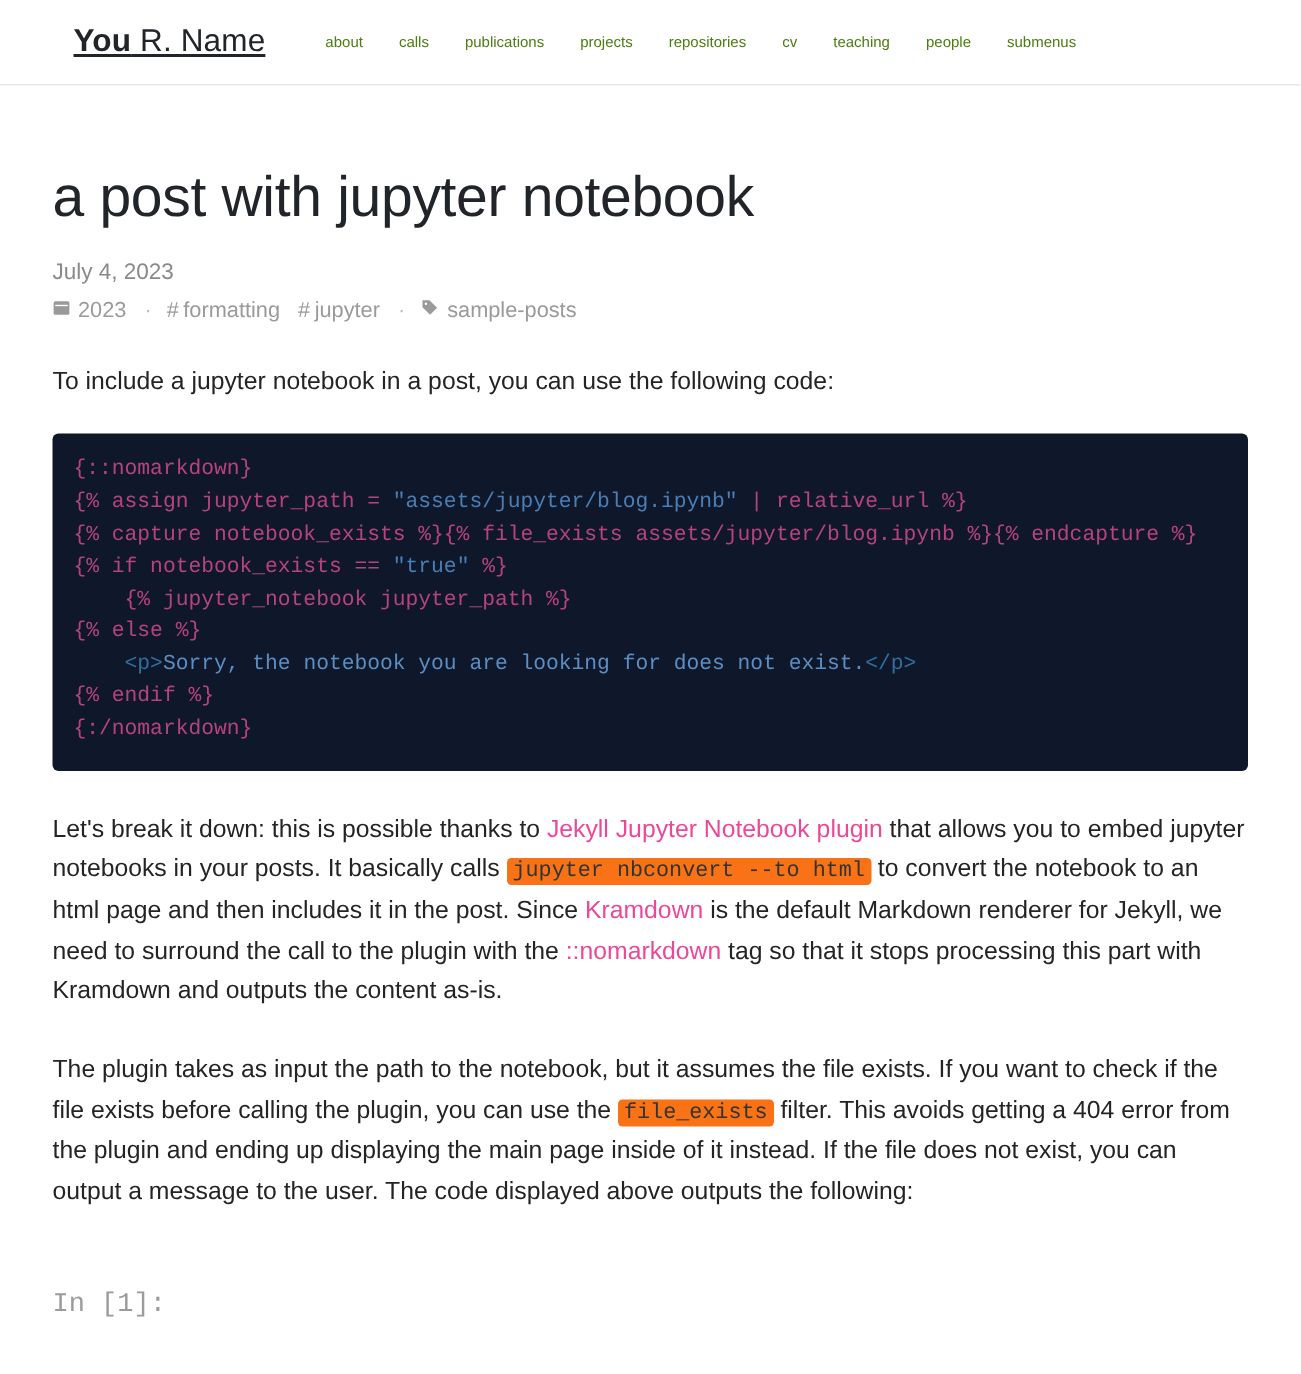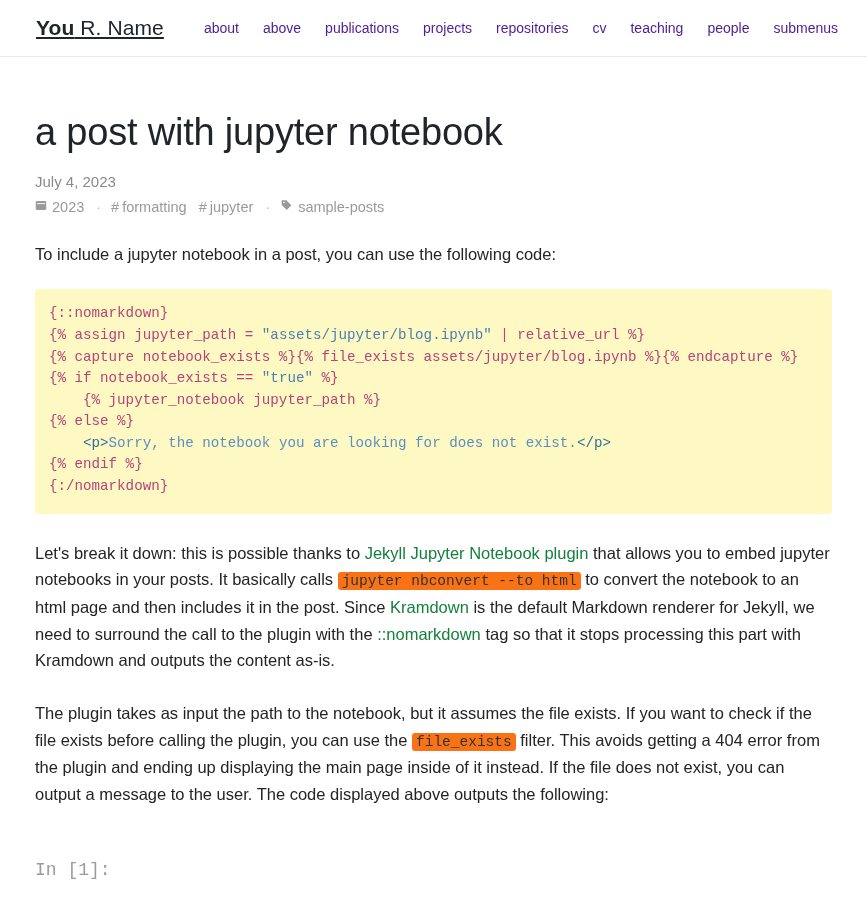--- a/index.html
+++ b/index.html
@@ -9,41 +9,41 @@
     font-family: "Liberation Sans", sans-serif;
     color: #1f1f1f;
   }
   body { width: 867px; min-height: 916px; }
 
   
   .navbar {
     height: 57px;
     display: flex;
     align-items: center;
-    padding: 0 22px 0 36px;
+    padding: 0 22px 0 49px;
     border-bottom: 1px solid #e8e8e8;
     background: #ffffff;
   }
   .brand {
     font-size: 21px;
     color: #212529;
     letter-spacing: .1px;
     margin-right: 28px;
     white-space: nowrap;
   }
   .brand .brand-strong { font-weight: bold; }
   .brand .brand-rest { font-weight: normal; }
   .nav-links {
     display: flex;
     align-items: center;
     gap: 0px;
   }
   .nav-link {
-    font-size: 14px;
-    color: #4c1d95;
+    font-size: 10px;
+    color: #4d7c0f;
     padding: 6px 12px;
     text-decoration: none;
     white-space: nowrap;
   }
   .nav-spacer { flex: 1; }
 
   
   .container {
     padding: 0 35px;
     max-width: 867px;
@@ -84,36 +84,36 @@
     display: inline-block;
   }
   .hash { margin-right: 3px; }
 
   .para {
     font-size: 16.5px;
     line-height: 1.62;
     color: #242424;
     margin: 26px 0 0 0;
   }
-  .para a { color: #15803d; text-decoration: none; }
+  .para a { color: #ec4899; text-decoration: none; }
 
   code.inline {
     font-family: "Liberation Mono", "DejaVu Sans Mono", monospace;
     font-size: 14.5px;
     background: #f97316;
     color: #d63384;
     padding: 1px 4px;
     border-radius: 3px;
   }
   code.inline.plain { color: #333; }
 
   
   .codeblock {
     margin-top: 22px;
-    background: #fef9c3;
+    background: #0f172a;
     border-radius: 4px;
     padding: 14px 14px 16px 14px;
     font-family: "Liberation Mono", "DejaVu Sans Mono", monospace;
     font-size: 14.2px;
     line-height: 1.52;
     overflow-x: hidden;
     white-space: pre;
     color: #333;
   }
   .t-tag   { color: #b5447c; }
@@ -155,21 +155,21 @@
 </style>
 </head>
 <body>
 
 <div class="navbar">
   <a class="brand" href="#">
     <span class="brand-strong">You</span><span class="brand-rest"> R. Name</span>
   </a>
   <div class="nav-links">
     <a class="nav-link" href="#">about</a>
-    <a class="nav-link" href="#">above</a>
+    <a class="nav-link" href="#">calls</a>
     <a class="nav-link" href="#">publications</a>
     <a class="nav-link" href="#">projects</a>
     <a class="nav-link" href="#">repositories</a>
     <a class="nav-link" href="#">cv</a>
     <a class="nav-link" href="#">teaching</a>
     <a class="nav-link" href="#">people</a>
     <a class="nav-link" href="#"><span>submenus</span></a>
   </div>
   <div class="nav-spacer"></div>
 

